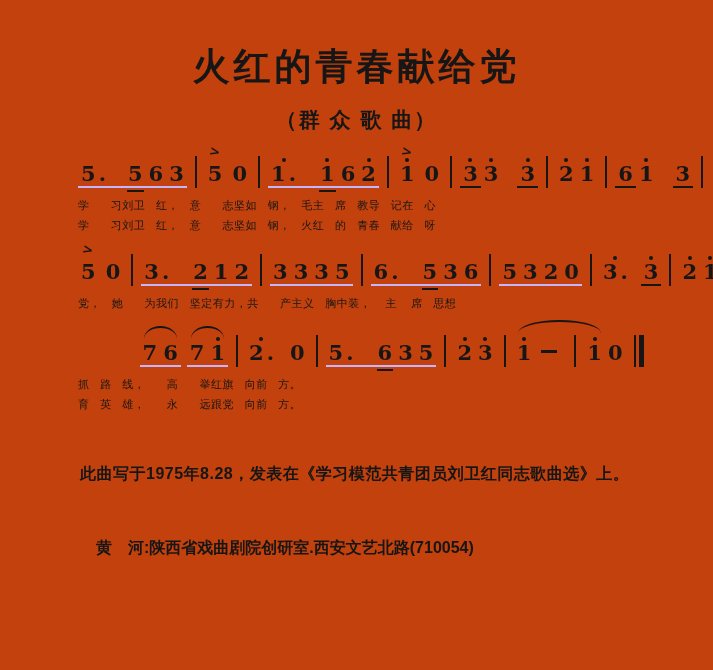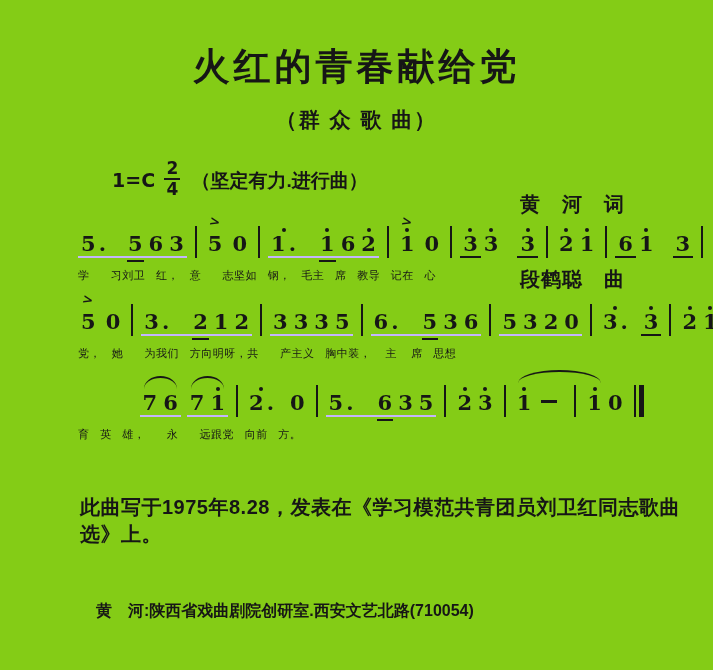--- a/index.html
+++ b/index.html
@@ -1,20 +1,20 @@
 <!DOCTYPE html>
 <html><head>
 <meta charset="utf-8">
 <style>
   html,body{margin:0;padding:0;background:#f4f4f4;}
   .page{
     position:relative;
     width:713px;height:670px;
     margin:0 auto;
-    background:#84cc16;
+    background:#c2410c;
     outline:1px solid #e3e3e3;
     box-sizing:border-box;
     overflow:hidden;
     color:#161616;
     font-family:"Liberation Sans", sans-serif;
   }
   .title{
     margin-top:42px;
     text-align:center;
     font-size:37px;
@@ -117,60 +117,48 @@
   .lyric{
     white-space:pre;
     font-size:11px;
     font-weight:400;
     line-height:20px;
     letter-spacing:0.5px;
   }
   
   .footnote{
     margin:50px 0 0 80px;
-    font-size:20px;
+    font-size:16px;
     font-weight:bold;
     letter-spacing:0.5px;
   }
   .contacts{
     margin:10px 0 0 96px;
     font-size:16px;
     font-weight:600;
     line-height:21px;
     white-space:pre;
   }
 </style>
 </head>
 <body>
 
 <div class="page">
   <div class="title">火红的青春献给党</div>
   <div class="subtitle">（群 众 歌 曲）</div>
 
-  <div class="meta-row">
-    <div class="keysig">
-      <span class="key">1=C</span>
-      <span class="frac">
-        <span class="num">2</span>
-        <span class="den">4</span>
-      </span>
-      <span>（坚定有力.进行曲）</span>
-    </div>
-    <div class="credits">
-      <div>黄　河　词</div>
-      <div>段鹤聪　曲</div>
-    </div>
-  </div>
 
   <div class="score" id="score">
       <div class="score-row line1"><span class="beam"><span class="n"><span class="d">5</span><span class="ad">.</span></span><span class="sp" style="width: 16px;"></span><span class="n u2"><span class="d">5</span></span><span class="n"><span class="d">6</span></span><span class="n"><span class="d">3</span></span></span><span class="bar"></span><span class="n"><span class="acc">&gt;</span><span class="d">5</span></span><span class="sp" style="width: 4px;"></span><span class="n"><span class="d">0</span></span><span class="bar"></span><span class="beam"><span class="n"><span class="od"></span><span class="d">1</span><span class="ad">.</span></span><span class="sp" style="width: 18px;"></span><span class="n u2"><span class="od"></span><span class="d">1</span></span><span class="n"><span class="d">6</span></span><span class="n"><span class="od"></span><span class="d">2</span></span></span><span class="bar"></span><span class="n"><span class="acc">&gt;</span><span class="od"></span><span class="d">1</span></span><span class="sp" style="width: 4px;"></span><span class="n"><span class="d">0</span></span><span class="bar"></span><span class="n u1"><span class="od"></span><span class="d">3</span></span><span class="n"><span class="od"></span><span class="d">3</span></span><span class="sp" style="width: 16px;"></span><span class="n u1"><span class="od"></span><span class="d">3</span></span><span class="bar"></span><span class="n"><span class="od"></span><span class="d">2</span></span><span class="n"><span class="od"></span><span class="d">1</span></span><span class="bar"></span><span class="n u1"><span class="d">6</span></span><span class="n"><span class="od"></span><span class="d">1</span></span><span class="sp" style="width: 16px;"></span><span class="n u1"><span class="d">3</span></span><span class="bar"></span></div>
       <div class="lyric">学      习刘卫   红，   意      志坚如   钢，   毛主   席   教导   记在   心</div>
+      <div class="lyric">学      习刘卫   红，   意      志坚如   钢，   火红   的   青春   献给   呀</div>
       <div class="score-row line2"><span class="n"><span class="acc">&gt;</span><span class="d">5</span></span><span class="sp" style="width: 4px;"></span><span class="n"><span class="d">0</span></span><span class="bar"></span><span class="beam"><span class="n"><span class="d">3</span><span class="ad">.</span></span><span class="sp" style="width: 18px;"></span><span class="n u2"><span class="d">2</span></span><span class="n"><span class="d">1</span></span><span class="n"><span class="d">2</span></span></span><span class="bar"></span><span class="beam"><span class="n"><span class="d">3</span></span><span class="n"><span class="d">3</span></span><span class="n"><span class="d">3</span></span><span class="n"><span class="d">5</span></span></span><span class="bar"></span><span class="beam"><span class="n"><span class="d">6</span><span class="ad">.</span></span><span class="sp" style="width: 18px;"></span><span class="n u2"><span class="d">5</span></span><span class="n"><span class="d">3</span></span><span class="n"><span class="d">6</span></span></span><span class="bar"></span><span class="beam"><span class="n"><span class="d">5</span></span><span class="n"><span class="d">3</span></span><span class="n"><span class="d">2</span></span><span class="n"><span class="d">0</span></span></span><span class="bar"></span><span class="n"><span class="od"></span><span class="d">3</span><span class="ad">.</span></span><span class="sp" style="width: 10px;"></span><span class="n u1"><span class="od"></span><span class="d">3</span></span><span class="bar"></span><span class="n"><span class="od"></span><span class="d">2</span></span><span class="n"><span class="od"></span><span class="d">1</span></span></div>
-      <div class="lyric">党，   她      为我们   方向明呀，共      产主义   胸中装，    主    席   思想</div>
+      <div class="lyric">党，   她      为我们   坚定有力，共      产主义   胸中装，    主    席   思想</div>
       <div class="score-row line3"><span class="slur"><span class="beam"><span class="n"><span class="d">7</span></span><span class="n"><span class="d">6</span></span></span></span><span class="sp" style="width: 6px;"></span><span class="slur"><span class="beam"><span class="n"><span class="d">7</span></span><span class="n"><span class="od"></span><span class="d">1</span></span></span></span><span class="bar"></span><span class="n"><span class="od"></span><span class="d">2</span><span class="ad">.</span></span><span class="sp" style="width: 10px;"></span><span class="n"><span class="d">0</span></span><span class="bar"></span><span class="beam"><span class="n"><span class="d">5</span><span class="ad">.</span></span><span class="sp" style="width: 18px;"></span><span class="n u2"><span class="d">6</span></span><span class="n"><span class="d">3</span></span><span class="n"><span class="d">5</span></span></span><span class="bar"></span><span class="n"><span class="od"></span><span class="d">2</span></span><span class="n"><span class="od"></span><span class="d">3</span></span><span class="bar"></span><span class="slur"><span class="n"><span class="od"></span><span class="d">1</span></span><span class="dash"></span><span class="bar"></span><span class="n"><span class="od"></span><span class="d">1</span></span></span><span class="n"><span class="d">0</span></span><span class="dbar"></span></div>
+      <div class="lyric">抓   路   线，      高      举红旗   向前   方。</div>
       <div class="lyric">育   英   雄，      永      远跟党   向前   方。</div>
     </div>
 
   <div class="footnote">此曲写于1975年8.28，发表在《学习模范共青团员刘卫红同志歌曲选》上。</div>
   <div class="contacts">
     <div>黄　河:陕西省戏曲剧院创研室.西安文艺北路(710054)</div>
     
   </div>
 </div>
 

